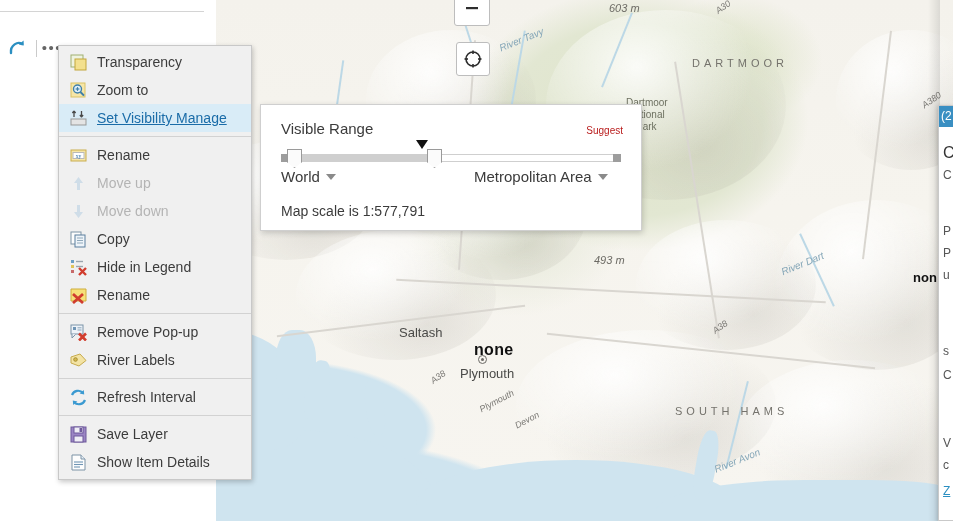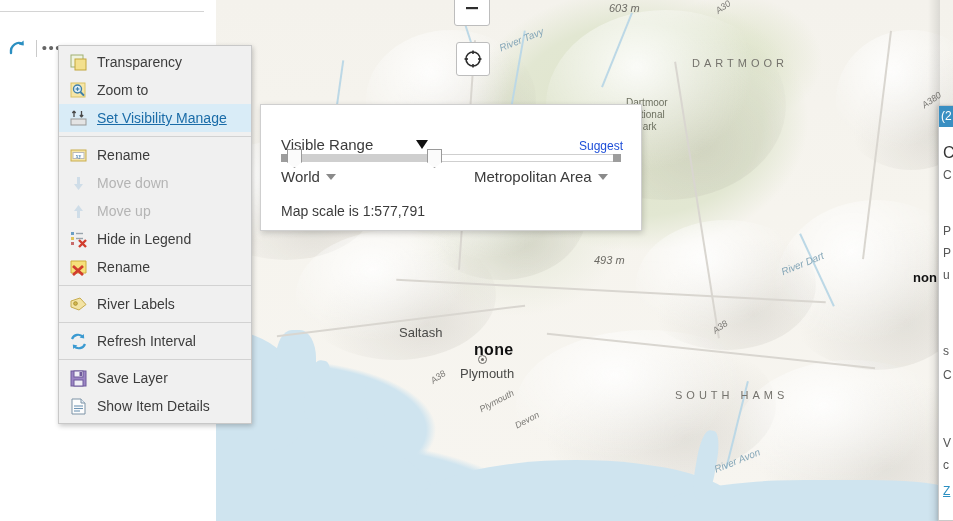--- a/index.html
+++ b/index.html
@@ -136,24 +136,24 @@
   
   #vis-popup {
     position: absolute; left: 260px; top: 104px; width: 382px; height: 127px;
     background: #ffffff;
     border: 1px solid #cfcfcf;
     box-shadow: 1px 2px 6px rgba(0,0,0,.18);
     z-index: 50;
   }
   #vis-header {
     position: absolute; left: 20px; top: 15px; right: 18px;
-    display: flex; justify-content: space-between; align-items: baseline; margin-top: 16px;
+    display: flex; justify-content: space-between; align-items: baseline;
   }
   #vis-title { font-size: 15px; color: #3b3b3b; }
-  #vis-suggest { font-size: 12px; color: #1d4ed8; cursor: pointer; }
+  #vis-suggest { font-size: 10px; color: #b91c1c; cursor: pointer; }
 
   #slider-wrap {
     position: absolute; left: 20px; top: 42px; width: 340px; height: 22px;
   }
   .sl-track {
     position: absolute; left: 0; top: 7px; width: 100%; height: 8px;
     background: #ffffff; border: 1px solid #cfcfcf;
   }
   .sl-fill {
     position: absolute; left: 0; top: 7px; width: 152px; height: 8px;
@@ -261,21 +261,21 @@
     <div class="road" style="left:60px;  top:320px; width:250px; height:2px; transform:rotate(-7deg);"></div>
     <div class="road" style="left:480px; top:60px;  width:2px;   height:280px; transform:rotate(-9deg);"></div>
     <div class="road" style="left:660px; top:30px;  width:2px;   height:230px; transform:rotate(7deg);"></div>
     <div class="road" style="left:250px; top:40px;  width:2px;   height:230px; transform:rotate(4deg);"></div>
     <div class="road" style="left:330px; top:350px; width:330px; height:2px; transform:rotate(6deg);"></div>
 
     <div class="city-dot" style="left:262px; top:355px;"></div>
 
     <div id="map-labels">
         <div class="maplabel lbl-region" style="left: 476px; top: 57px;">DARTMOOR</div>
-        <div class="maplabel lbl-region" style="left: 459px; top: 389px;">SOUTH HAMS</div>
+        <div class="maplabel lbl-region" style="left: 459px; top: 405px;">SOUTH HAMS</div>
         <div class="maplabel lbl-city" style="left: 244px; top: 366px;">Plymouth</div>
         <div class="maplabel lbl-city" style="left: 183px; top: 325px;">Saltash</div>
         <div class="maplabel lbl-none" style="left: 258px; top: 341px;">none</div>
         <div class="maplabel lbl-elev" style="left: 393px; top: 2px;">603 m</div>
         <div class="maplabel lbl-elev" style="left: 378px; top: 254px;">493 m</div>
         <div class="maplabel lbl-river" style="left: 282px; top: 34px; transform: rotate(-22deg);">River Tavy</div>
         <div class="maplabel lbl-river" style="left: 564px; top: 258px; transform: rotate(-22deg);">River Dart</div>
         <div class="maplabel lbl-river" style="left: 497px; top: 455px; transform: rotate(-22deg);">River Avon</div>
         <div class="maplabel lbl-park" style="left: 410px; top: 97px;">Dartmoor</div>
         <div class="maplabel lbl-park" style="left: 412px; top: 109px;">National</div>
@@ -361,32 +361,44 @@
             <rect x="1" y="3" width="15" height="11" fill="#f6e6a8" stroke="#c9ad4f"></rect>
             <rect x="3" y="5.5" width="11" height="6" fill="#fff" stroke="#b9b9b9"></rect>
             <text x="8.5" y="10.6" font-size="5.5" fill="#2b6ea8" text-anchor="middle" font-family="Liberation Serif, serif">xy</text>
           </svg>
         </span>
         <span class="mi-label">Rename</span>
       </div>
       <div class="mi disabled">
         <span class="mi-icon">
           <svg width="17" height="17" viewBox="0 0 17 17">
+            <path d="M8.5 2 L13 8 H10 V15 H7 V8 H4 Z" fill="#cfdde8"></path>
+          </svg>
+        </span>
+        <span class="mi-label">Move up</span>
+      </div>
+      <div class="mi disabled">
+        <span class="mi-icon">
+          <svg width="17" height="17" viewBox="0 0 17 17">
             <path d="M8.5 15 L4 9 H7 V2 H10 V9 H13 Z" fill="#cfdde8"></path>
           </svg>
         </span>
         <span class="mi-label">Move down</span>
       </div>
-      <div class="mi disabled">
-        <span class="mi-icon">
-          <svg width="17" height="17" viewBox="0 0 17 17">
-            <path d="M8.5 2 L13 8 H10 V15 H7 V8 H4 Z" fill="#cfdde8"></path>
-          </svg>
-        </span>
-        <span class="mi-label">Move up</span>
+      <div class="mi">
+        <span class="mi-icon">
+          <svg width="17" height="17" viewBox="0 0 17 17">
+            <rect x="1" y="1" width="10" height="12" fill="#fdfdfd" stroke="#7d93a6"></rect>
+            <rect x="5" y="4" width="10" height="12" fill="#eef4f9" stroke="#5b7f9e"></rect>
+            <line x1="7" y1="7" x2="13" y2="7" stroke="#8fa8bb"></line>
+            <line x1="7" y1="9.5" x2="13" y2="9.5" stroke="#8fa8bb"></line>
+            <line x1="7" y1="12" x2="13" y2="12" stroke="#8fa8bb"></line>
+          </svg>
+        </span>
+        <span class="mi-label">Copy</span>
       </div>
       <div class="mi">
         <span class="mi-icon">
           <svg width="17" height="17" viewBox="0 0 17 17">
             <rect x="1" y="1" width="3" height="3" fill="#6c9fc4"></rect>
             <rect x="1" y="6" width="3" height="3" fill="#e0c45a"></rect>
             <rect x="1" y="11" width="3" height="3" fill="#c76a6a"></rect>
             <line x1="6" y1="2.5" x2="13" y2="2.5" stroke="#9aa5ad" stroke-width="1.4"></line>
             <line x1="6" y1="7.5" x2="13" y2="7.5" stroke="#9aa5ad" stroke-width="1.4"></line>
             <path d="M9 9 L16 16 M16 9 L9 16" stroke="#d13d2e" stroke-width="2.4"></path>
@@ -397,20 +409,33 @@
       <div class="mi">
         <span class="mi-icon">
           <svg width="17" height="17" viewBox="0 0 17 17">
             <path d="M1 2 H16 V14 H1 Z" fill="#f6e07a" stroke="#cfae3c"></path>
             <path d="M3 7 L13 16 M13 7 L3 16" stroke="#d13d2e" stroke-width="2.8"></path>
           </svg>
         </span>
         <span class="mi-label">Rename</span>
       </div>
       <div class="mi-sep"></div>
+      <div class="mi">
+        <span class="mi-icon">
+          <svg width="17" height="17" viewBox="0 0 17 17">
+            <rect x="1" y="1" width="12" height="9" fill="#eef3f8" stroke="#7a93a8"></rect>
+            <rect x="3" y="3" width="3" height="3" fill="#6f95b5"></rect>
+            <line x1="7.5" y1="3.8" x2="11.5" y2="3.8" stroke="#8aa4ba"></line>
+            <line x1="7.5" y1="6" x2="11.5" y2="6" stroke="#8aa4ba"></line>
+            <path d="M2 10 L2 14 L5.5 10.5" fill="#eef3f8" stroke="#7a93a8"></path>
+            <path d="M9 9.5 L16 16.5 M16 9.5 L9 16.5" stroke="#d13d2e" stroke-width="2.6"></path>
+          </svg>
+        </span>
+        <span class="mi-label">Remove Pop-up</span>
+      </div>
       <div class="mi">
         <span class="mi-icon">
           <svg width="17" height="17" viewBox="0 0 17 17">
             <path d="M1 5 L10 2 L16 8.5 L9 14 L1 11 Z" fill="#f3e3a4" stroke="#c7ab4e"></path>
             <circle cx="5.5" cy="7.5" r="1.8" fill="#d6b94e" stroke="#a88f32"></circle>
           </svg>
         </span>
         <span class="mi-label">River Labels</span>
       </div>
       <div class="mi-sep"></div>

